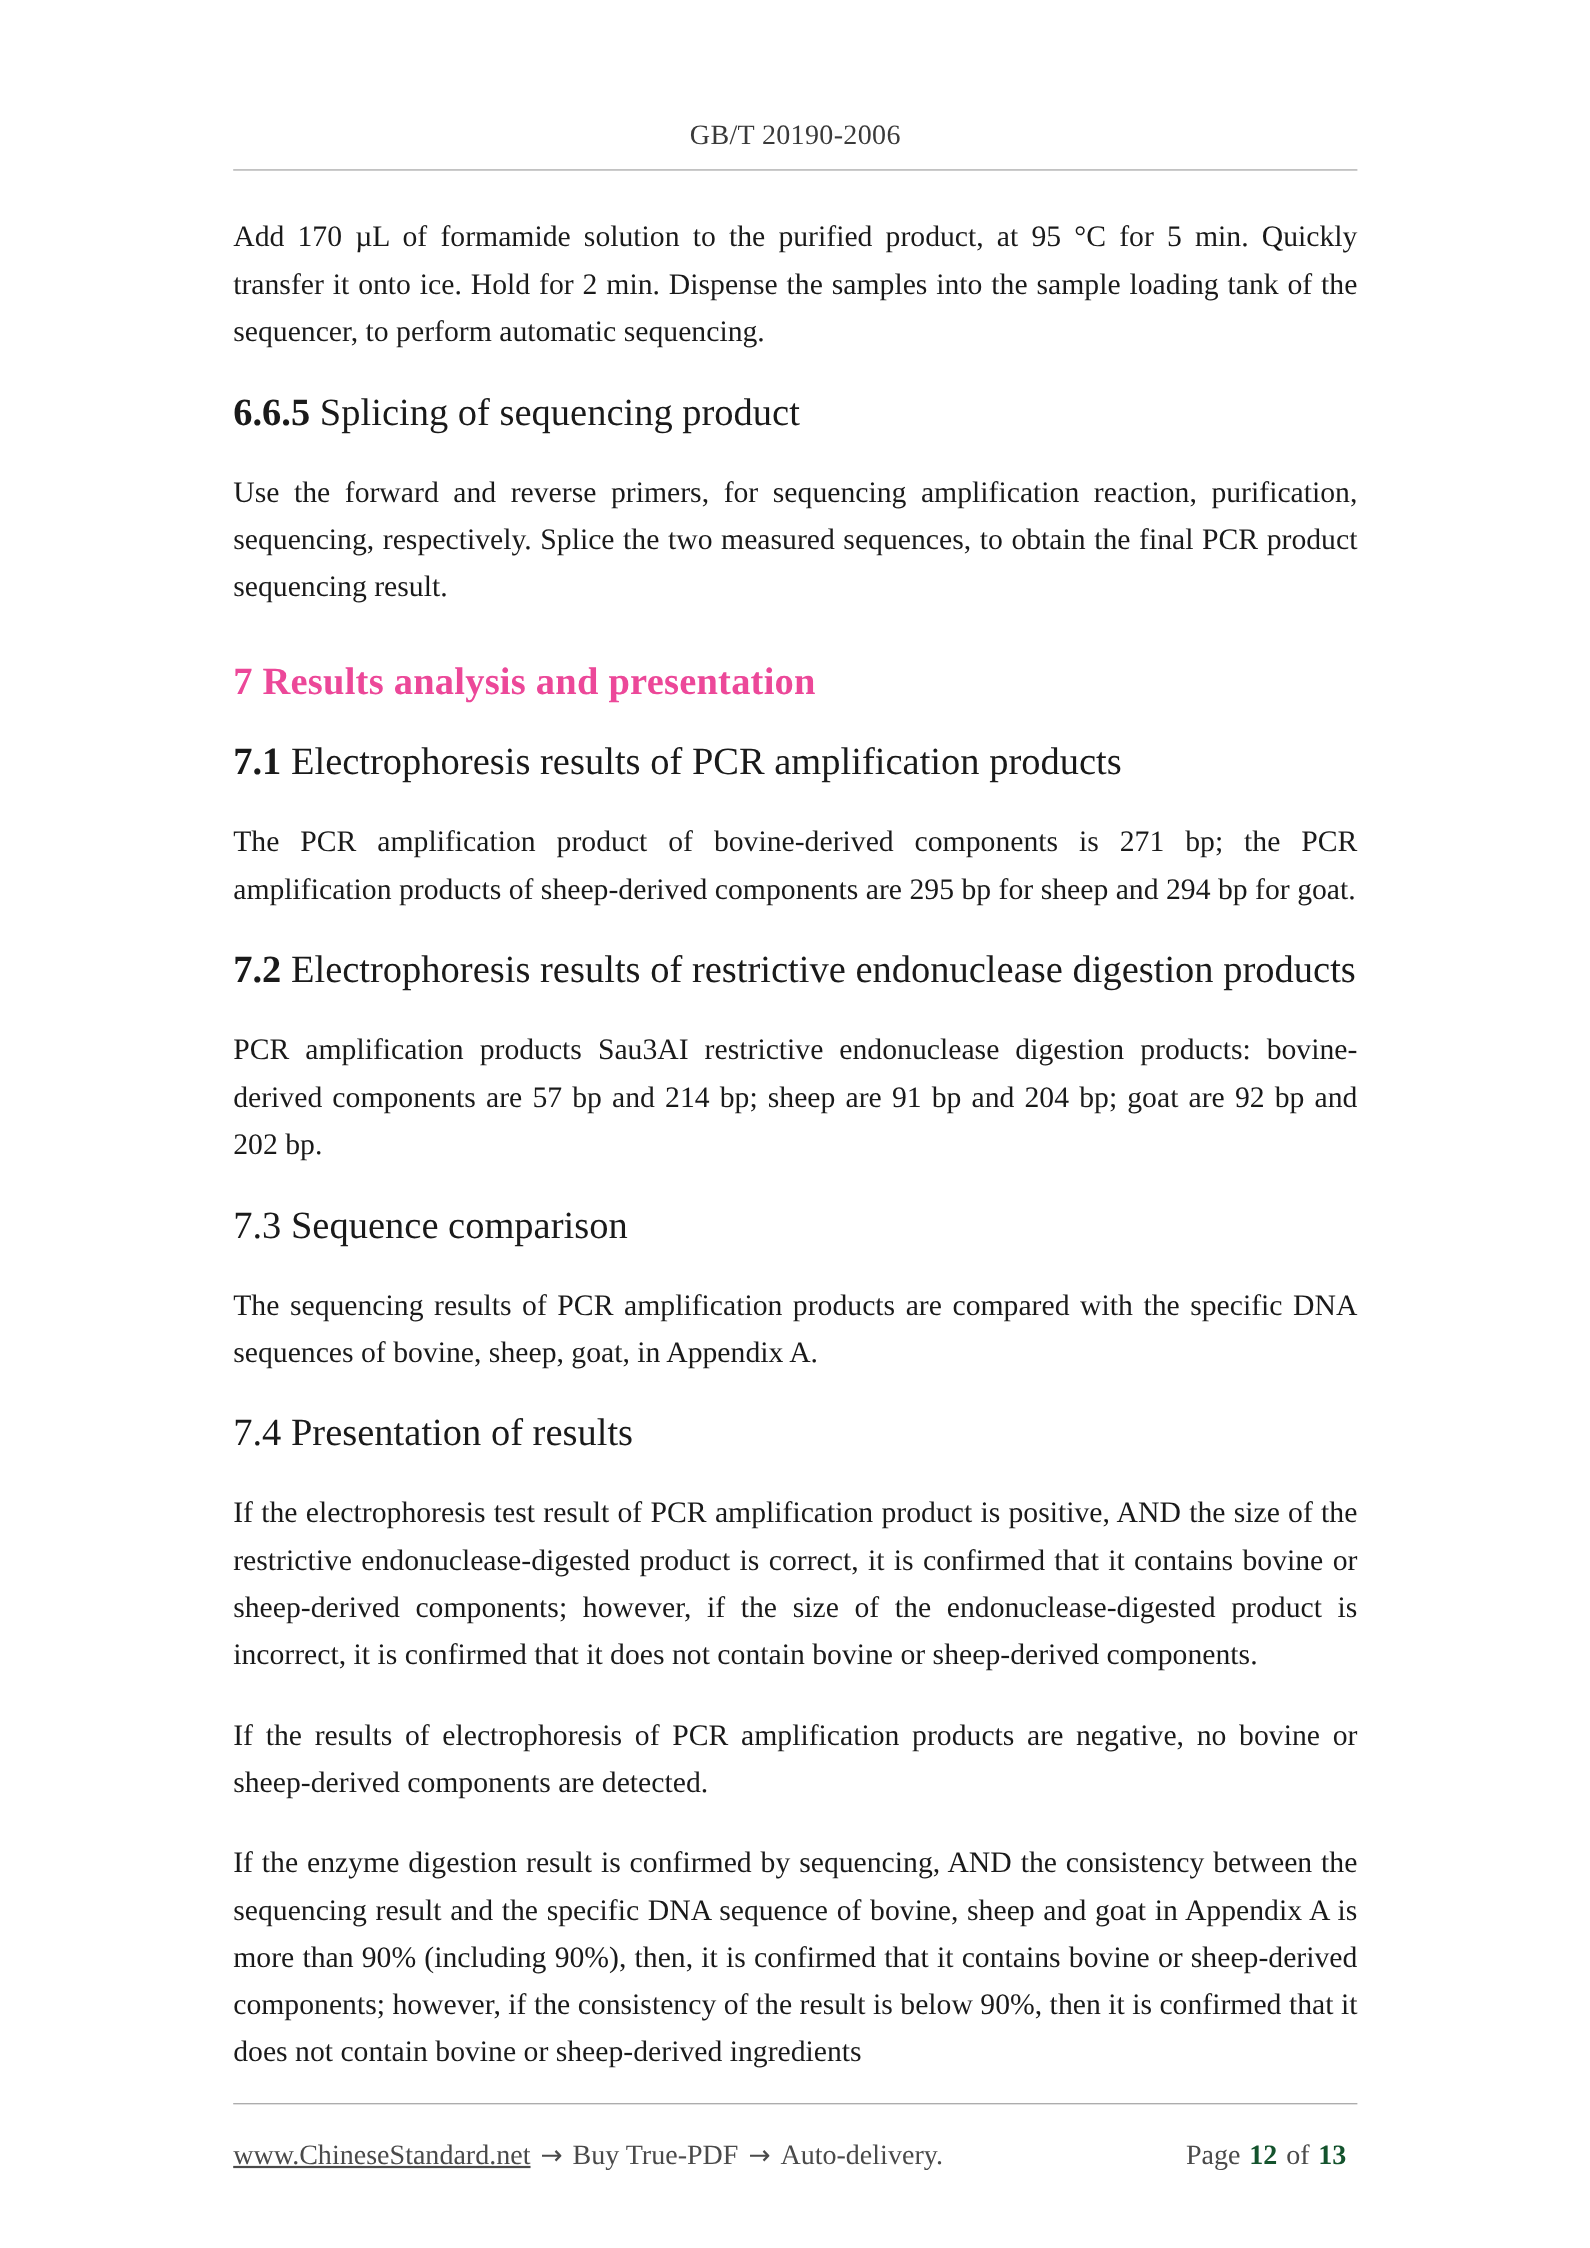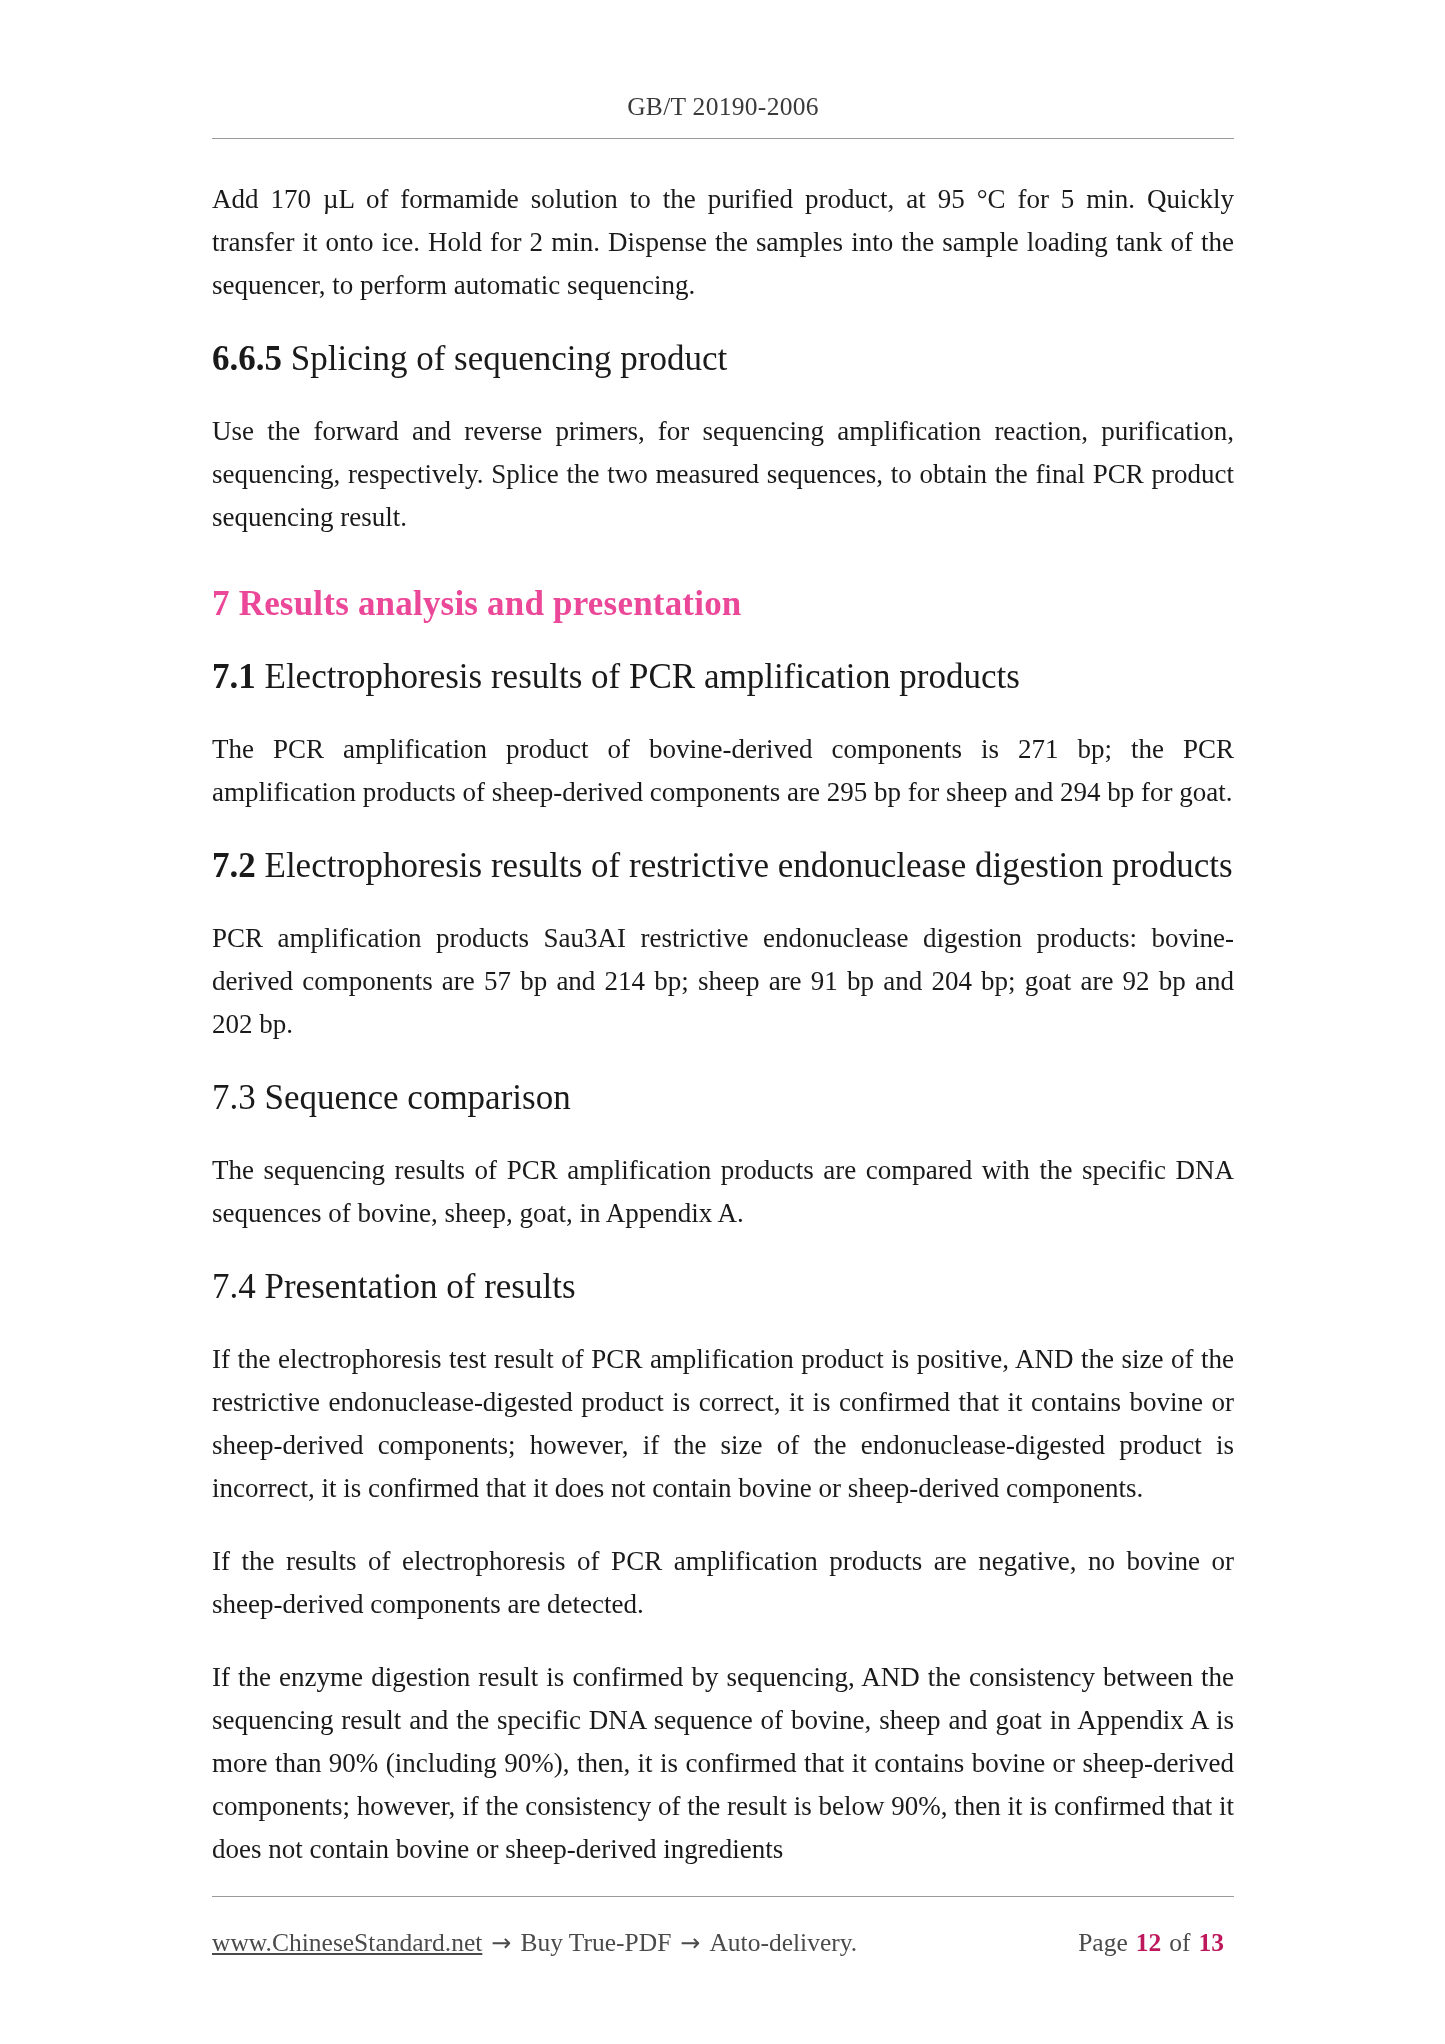--- a/index.html
+++ b/index.html
@@ -10,21 +10,21 @@
   body {
     width: 1445px;
     height: 2044px;
     font-family: "Liberation Serif", "DejaVu Serif", serif;
     color: #1a1a1a;
     position: relative;
     overflow: hidden;
   }
   .page {
     position: absolute;
-    left: 0; top: 0;
+    left: 0; top: 16px;
     width: 1445px;
     height: 1704px;
     background: #ffffff;
   }
   
   .page-header {
     position: absolute;
     left: 212px;
     top: 92px;
     width: 1022px;
@@ -122,21 +122,21 @@
     color: #4a4a4a;
   }
   .footer-right {
     display: flex;
     align-items: baseline;
     white-space: nowrap;
     color: #4a4a4a;
     padding-right: 6px;
   }
   .footer-right span { margin: 0 4px; }
-  .pg-num { font-weight: bold; color: #be185d; }
+  .pg-num { font-weight: bold; color: #14532d; }
 </style>
 </head>
 <body>
 
 <div class="page">
 
   <div class="page-header">
     <span class="hdr-text">GB/T 20190-2006</span>
   </div>
   <div class="header-rule"></div>

